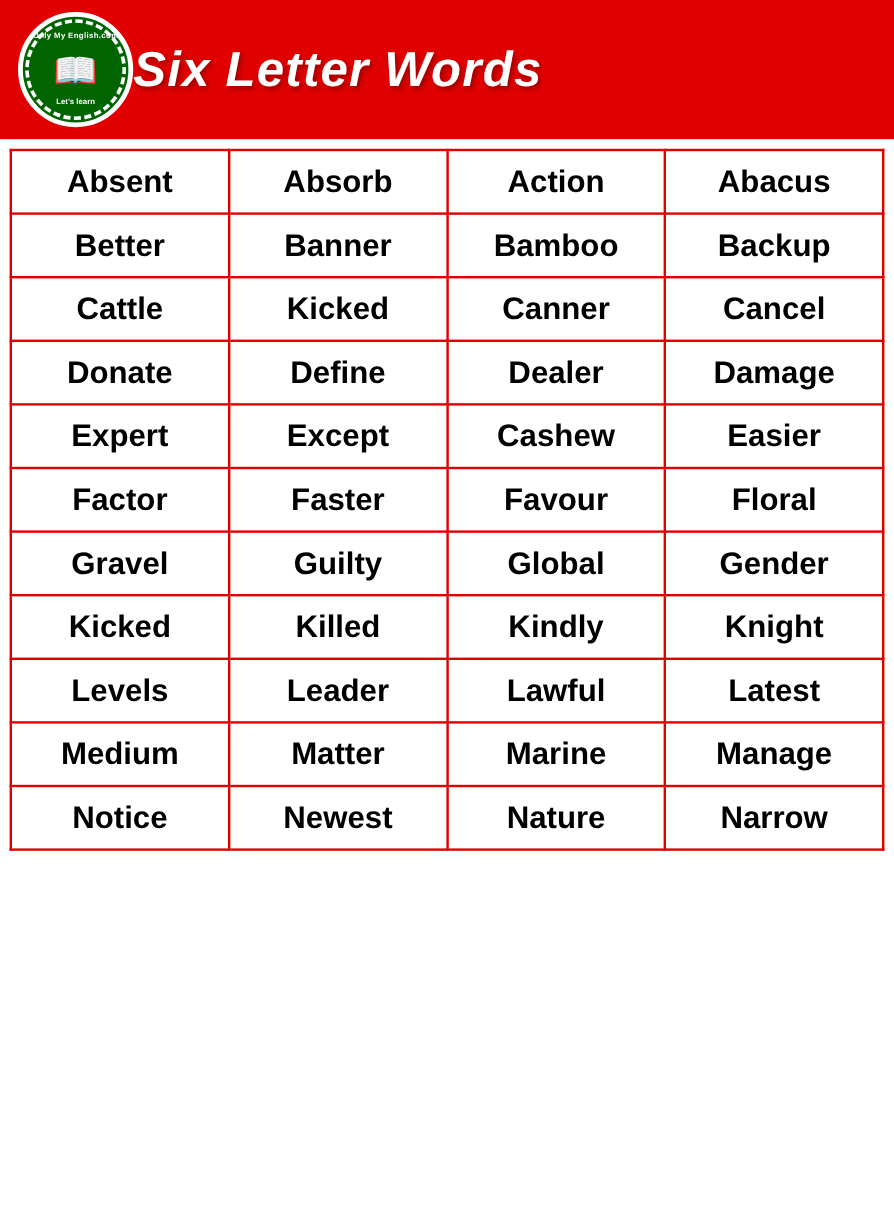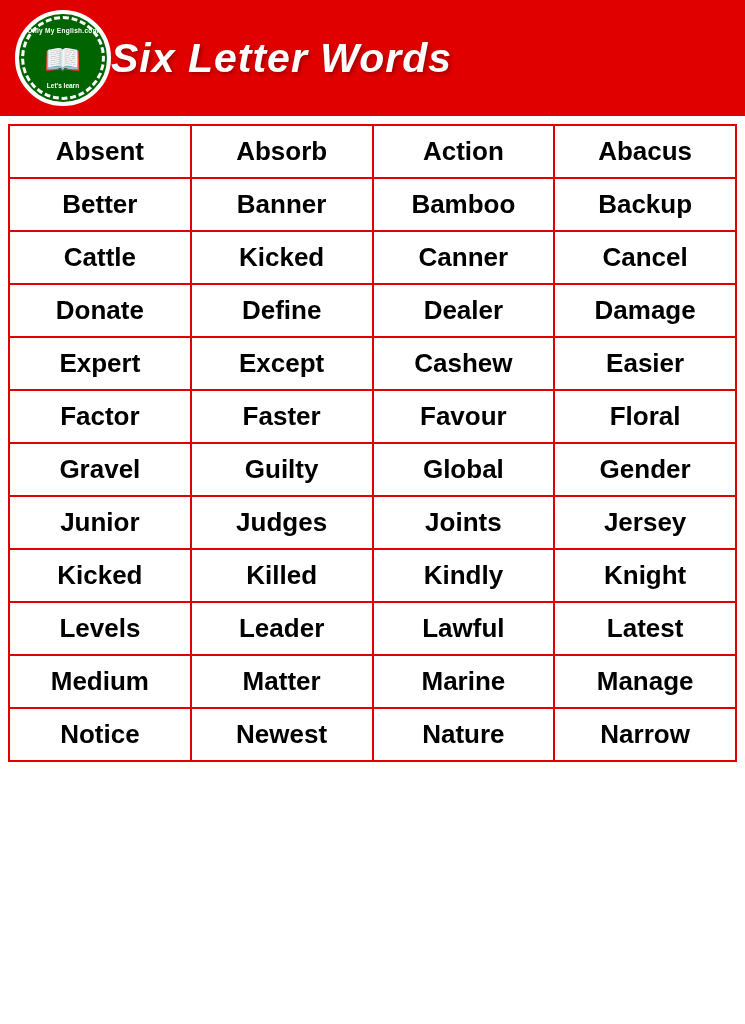--- a/index.html
+++ b/index.html
@@ -170,26 +170,20 @@
           <td>Favour</td>
           <td>Floral</td>
         </tr>
         <tr>
           <td>Gravel</td>
           <td>Guilty</td>
           <td>Global</td>
           <td>Gender</td>
         </tr>
         <tr>
-          <td>Junior</td>
-          <td>Judges</td>
-          <td>Joints</td>
-          <td>Jersey</td>
-        </tr>
-        <tr>
           <td>Kicked</td>
           <td>Killed</td>
           <td>Kindly</td>
           <td>Knight</td>
         </tr>
         <tr>
           <td>Levels</td>
           <td>Leader</td>
           <td>Lawful</td>
           <td>Latest</td>

